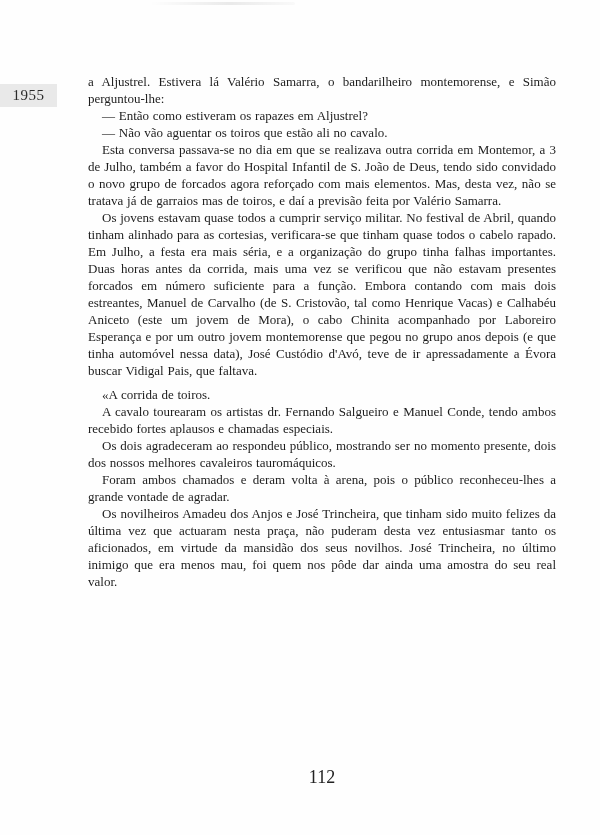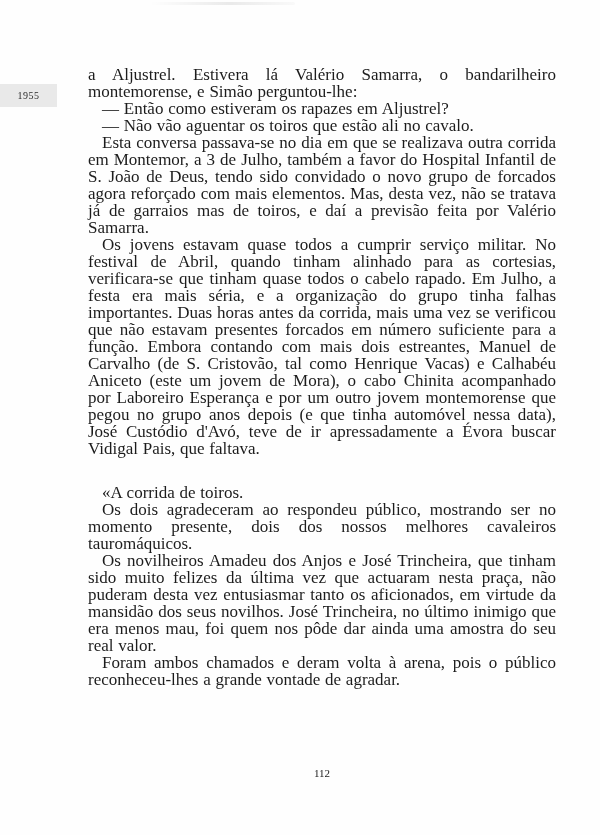--- a/index.html
+++ b/index.html
@@ -28,71 +28,72 @@
   }
   .year-tab {
     position: absolute;
     left: 0;
     top: 84px;
     width: 57px;
     height: 23px;
     background: #e9e9e9;
     text-align: center;
     line-height: 23px;
-    font-size: 10px;
+    font-size: 15px;
     letter-spacing: 0.5px;
     color: #2b2b2b;
   }
   .text-block {
     position: absolute;
     left: 88px;
-    top: 66px;
+    top: 73px;
     width: 468px;
-    font-size: 17px;
+    font-size: 13px;
     line-height: 17px;
     text-align: justify;
     color: #1c1c1c;
     word-spacing: 0.5px;
   }
   .text-block p {
     margin: 0;
     text-indent: 14px;
   }
   .text-block p.no-indent {
     text-indent: 0;
   }
   .text-block p.space-before {
-    margin-top: 27px;
+    margin-top: 7px;
   }
   .page-number {
     position: absolute;
     left: 88px;
     top: 767px;
     width: 468px;
     text-align: center;
-    font-size: 11px;
+    font-size: 18px;
     color: #222222;
   }
 </style>
 </head>
 <body>
 
 <div class="page">
   <div class="scan-smudge"></div>
 
   <div class="year-tab">
     <span>1955</span>
   </div>
 
   <div class="text-block">
       <p class="no-indent">a Aljustrel. Estivera lá Valério Samarra, o bandarilheiro montemorense, e Simão perguntou-lhe:</p>
       <p>— Então como estiveram os rapazes em Aljustrel?</p>
       <p>— Não vão aguentar os toiros que estão ali no cavalo.</p>
       <p>Esta conversa passava-se no dia em que se realizava outra corrida em Montemor, a 3 de Julho, também a favor do Hospital Infantil de S. João de Deus, tendo sido convidado o novo grupo de forcados agora reforçado com mais elementos. Mas, desta vez, não se tratava já de garraios mas de toiros, e daí a previsão feita por Valério Samarra.</p>
       <p>Os jovens estavam quase todos a cumprir serviço militar. No festival de Abril, quando tinham alinhado para as cortesias, verificara-se que tinham quase todos o cabelo rapado. Em Julho, a festa era mais séria, e a organização do grupo tinha falhas importantes. Duas horas antes da corrida, mais uma vez se verificou que não estavam presentes forcados em número suficiente para a função. Embora contando com mais dois estreantes, Manuel de Carvalho (de S. Cristovão, tal como Henrique Vacas) e Calhabéu Aniceto (este um jovem de Mora), o cabo Chinita acompanhado por Laboreiro Esperança e por um outro jovem montemorense que pegou no grupo anos depois (e que tinha automóvel nessa data), José Custódio d'Avó, teve de ir apressadamente a Évora buscar Vidigal Pais, que faltava.</p>
       <p class="space-before">«A corrida de toiros.</p>
+      <p>A cavalo tourearam os artistas dr. Fernando Salgueiro e Manuel Conde, tendo ambos recebido fortes aplausos e chamadas especiais.</p>
       <p>Os dois agradeceram ao respondeu público, mostrando ser no momento presente, dois dos nossos melhores cavaleiros tauromáquicos.</p>
+      <p>Foram ambos chamados e deram volta à arena, pois o público reconheceu-lhes a grande vontade de agradar.</p>
       <p>Os novilheiros Amadeu dos Anjos e José Trincheira, que tinham sido muito felizes da última vez que actuaram nesta praça, não puderam desta vez entusiasmar tanto os aficionados, em virtude da mansidão dos seus novilhos. José Trincheira, no último inimigo que era menos mau, foi quem nos pôde dar ainda uma amostra do seu real valor.</p>
-      <p>Foram ambos chamados e deram volta à arena, pois o público reconheceu-lhes a grande vontade de agradar.</p>
     </div>
 
   <div class="page-number">112</div>
 </div>
 
 </body></html>

